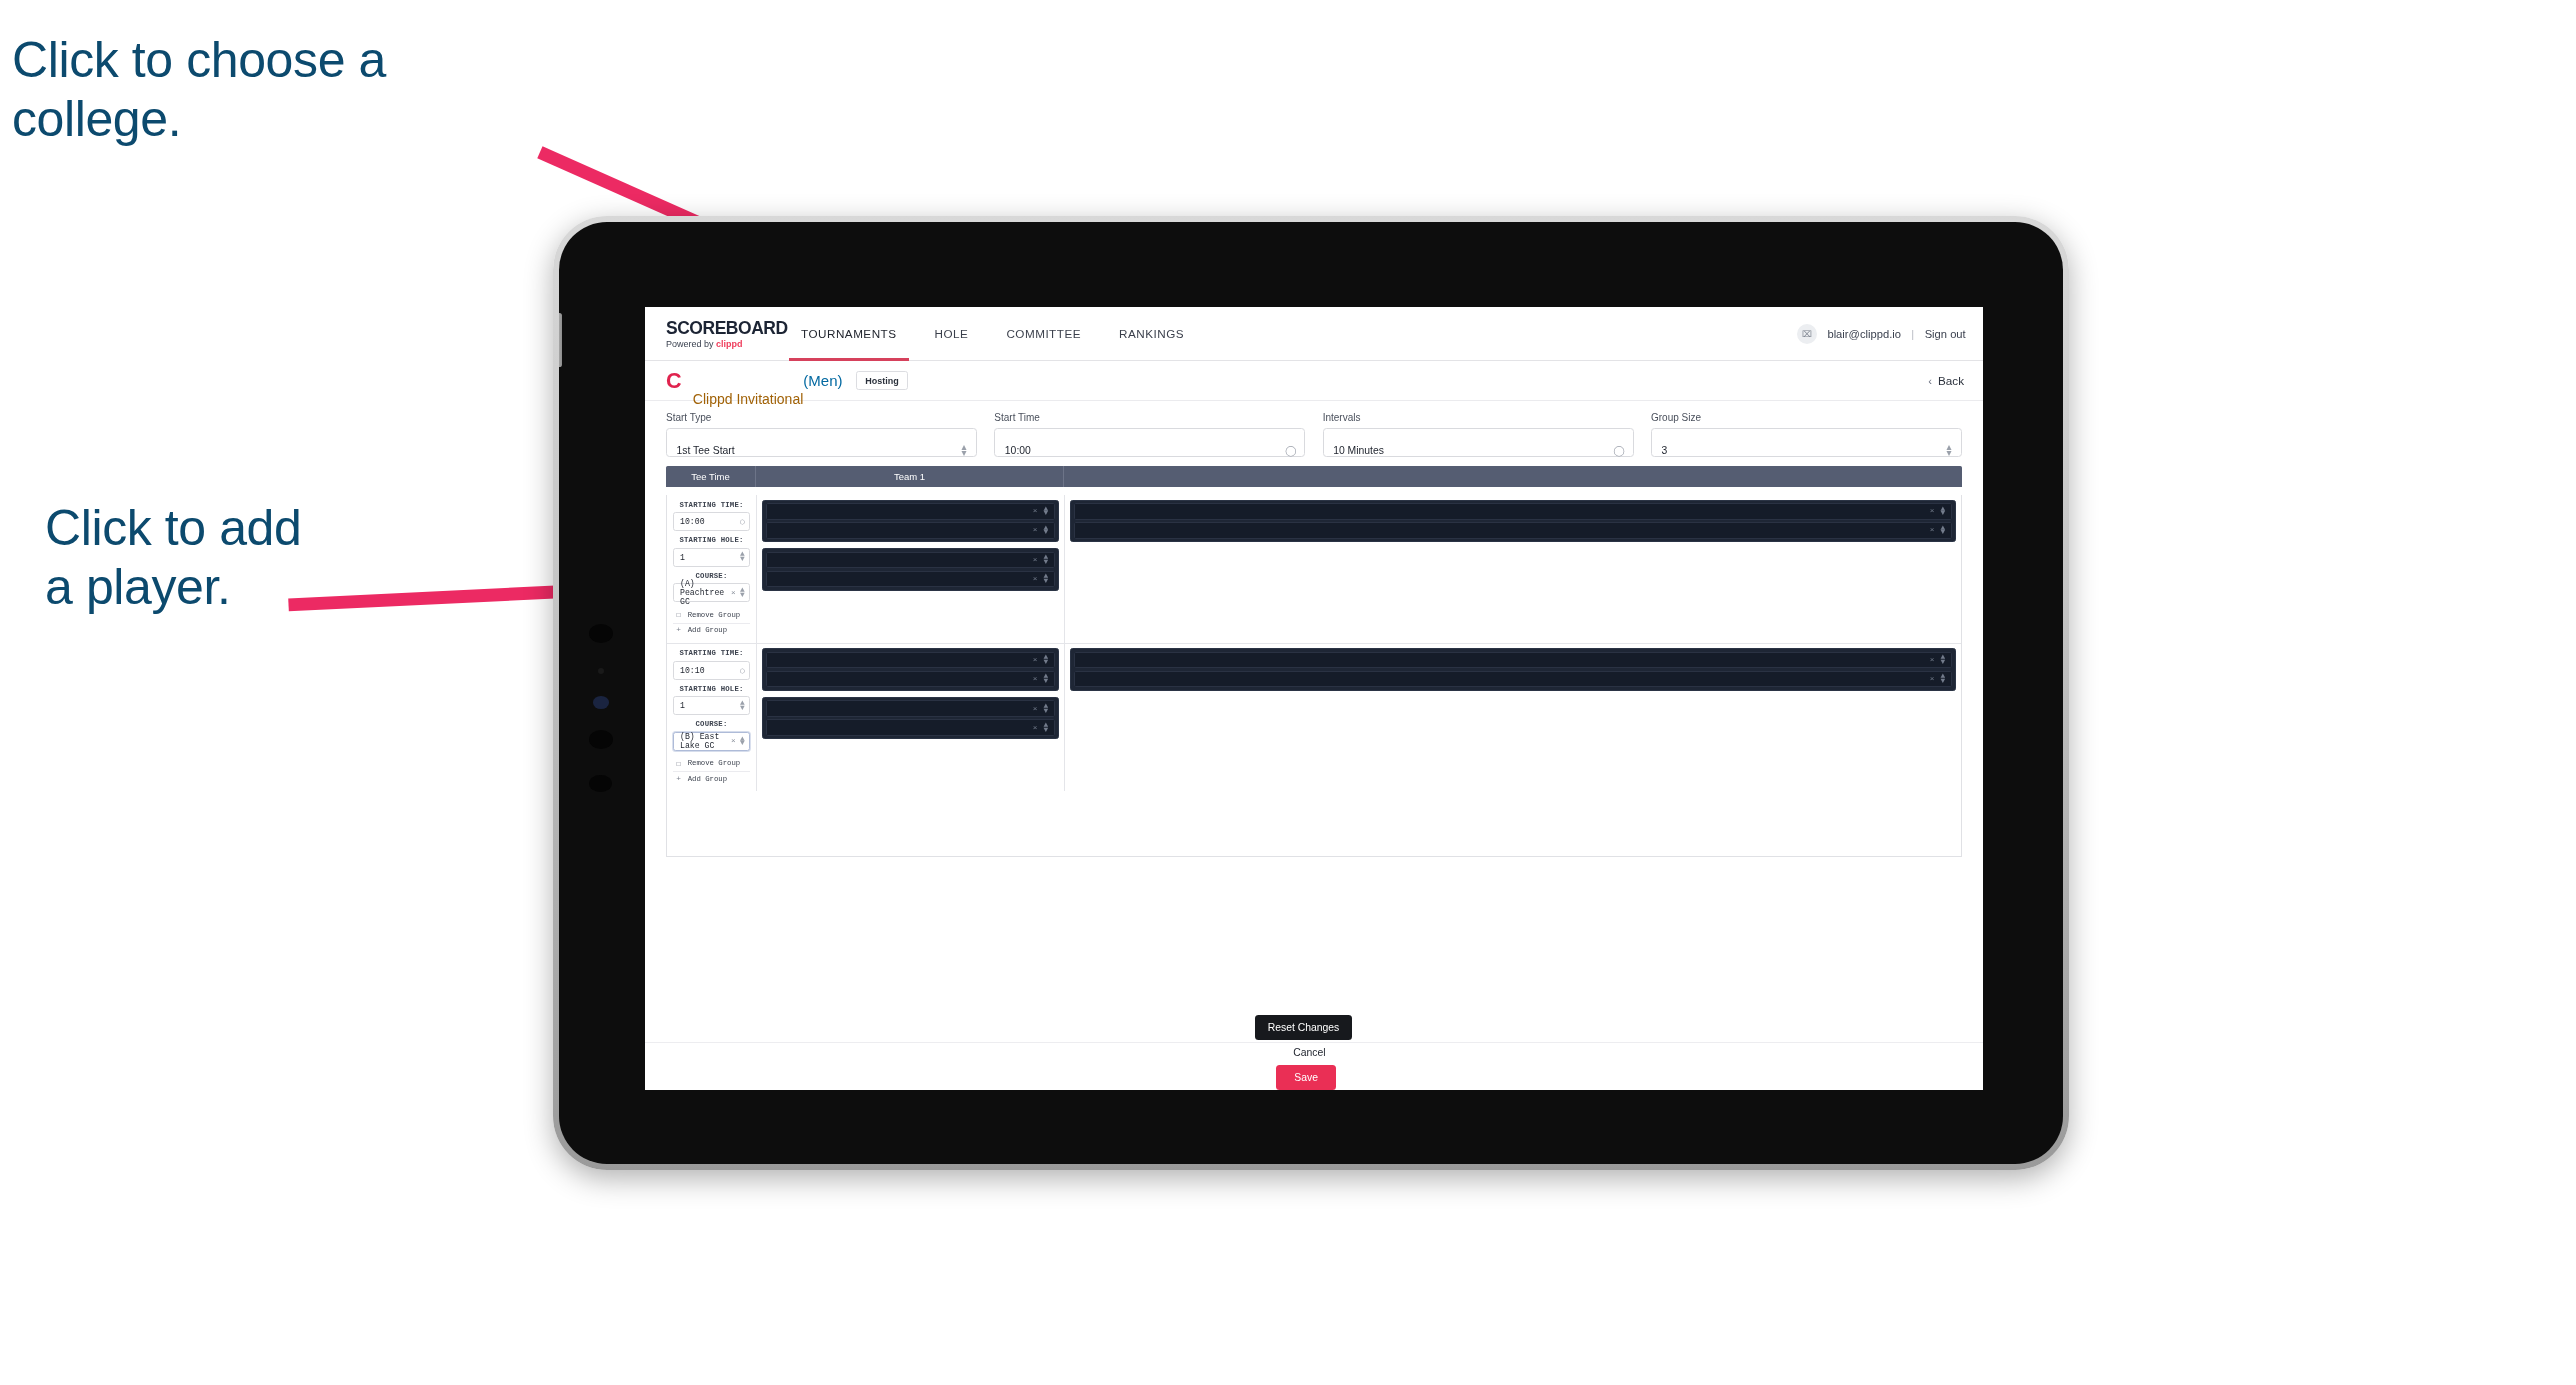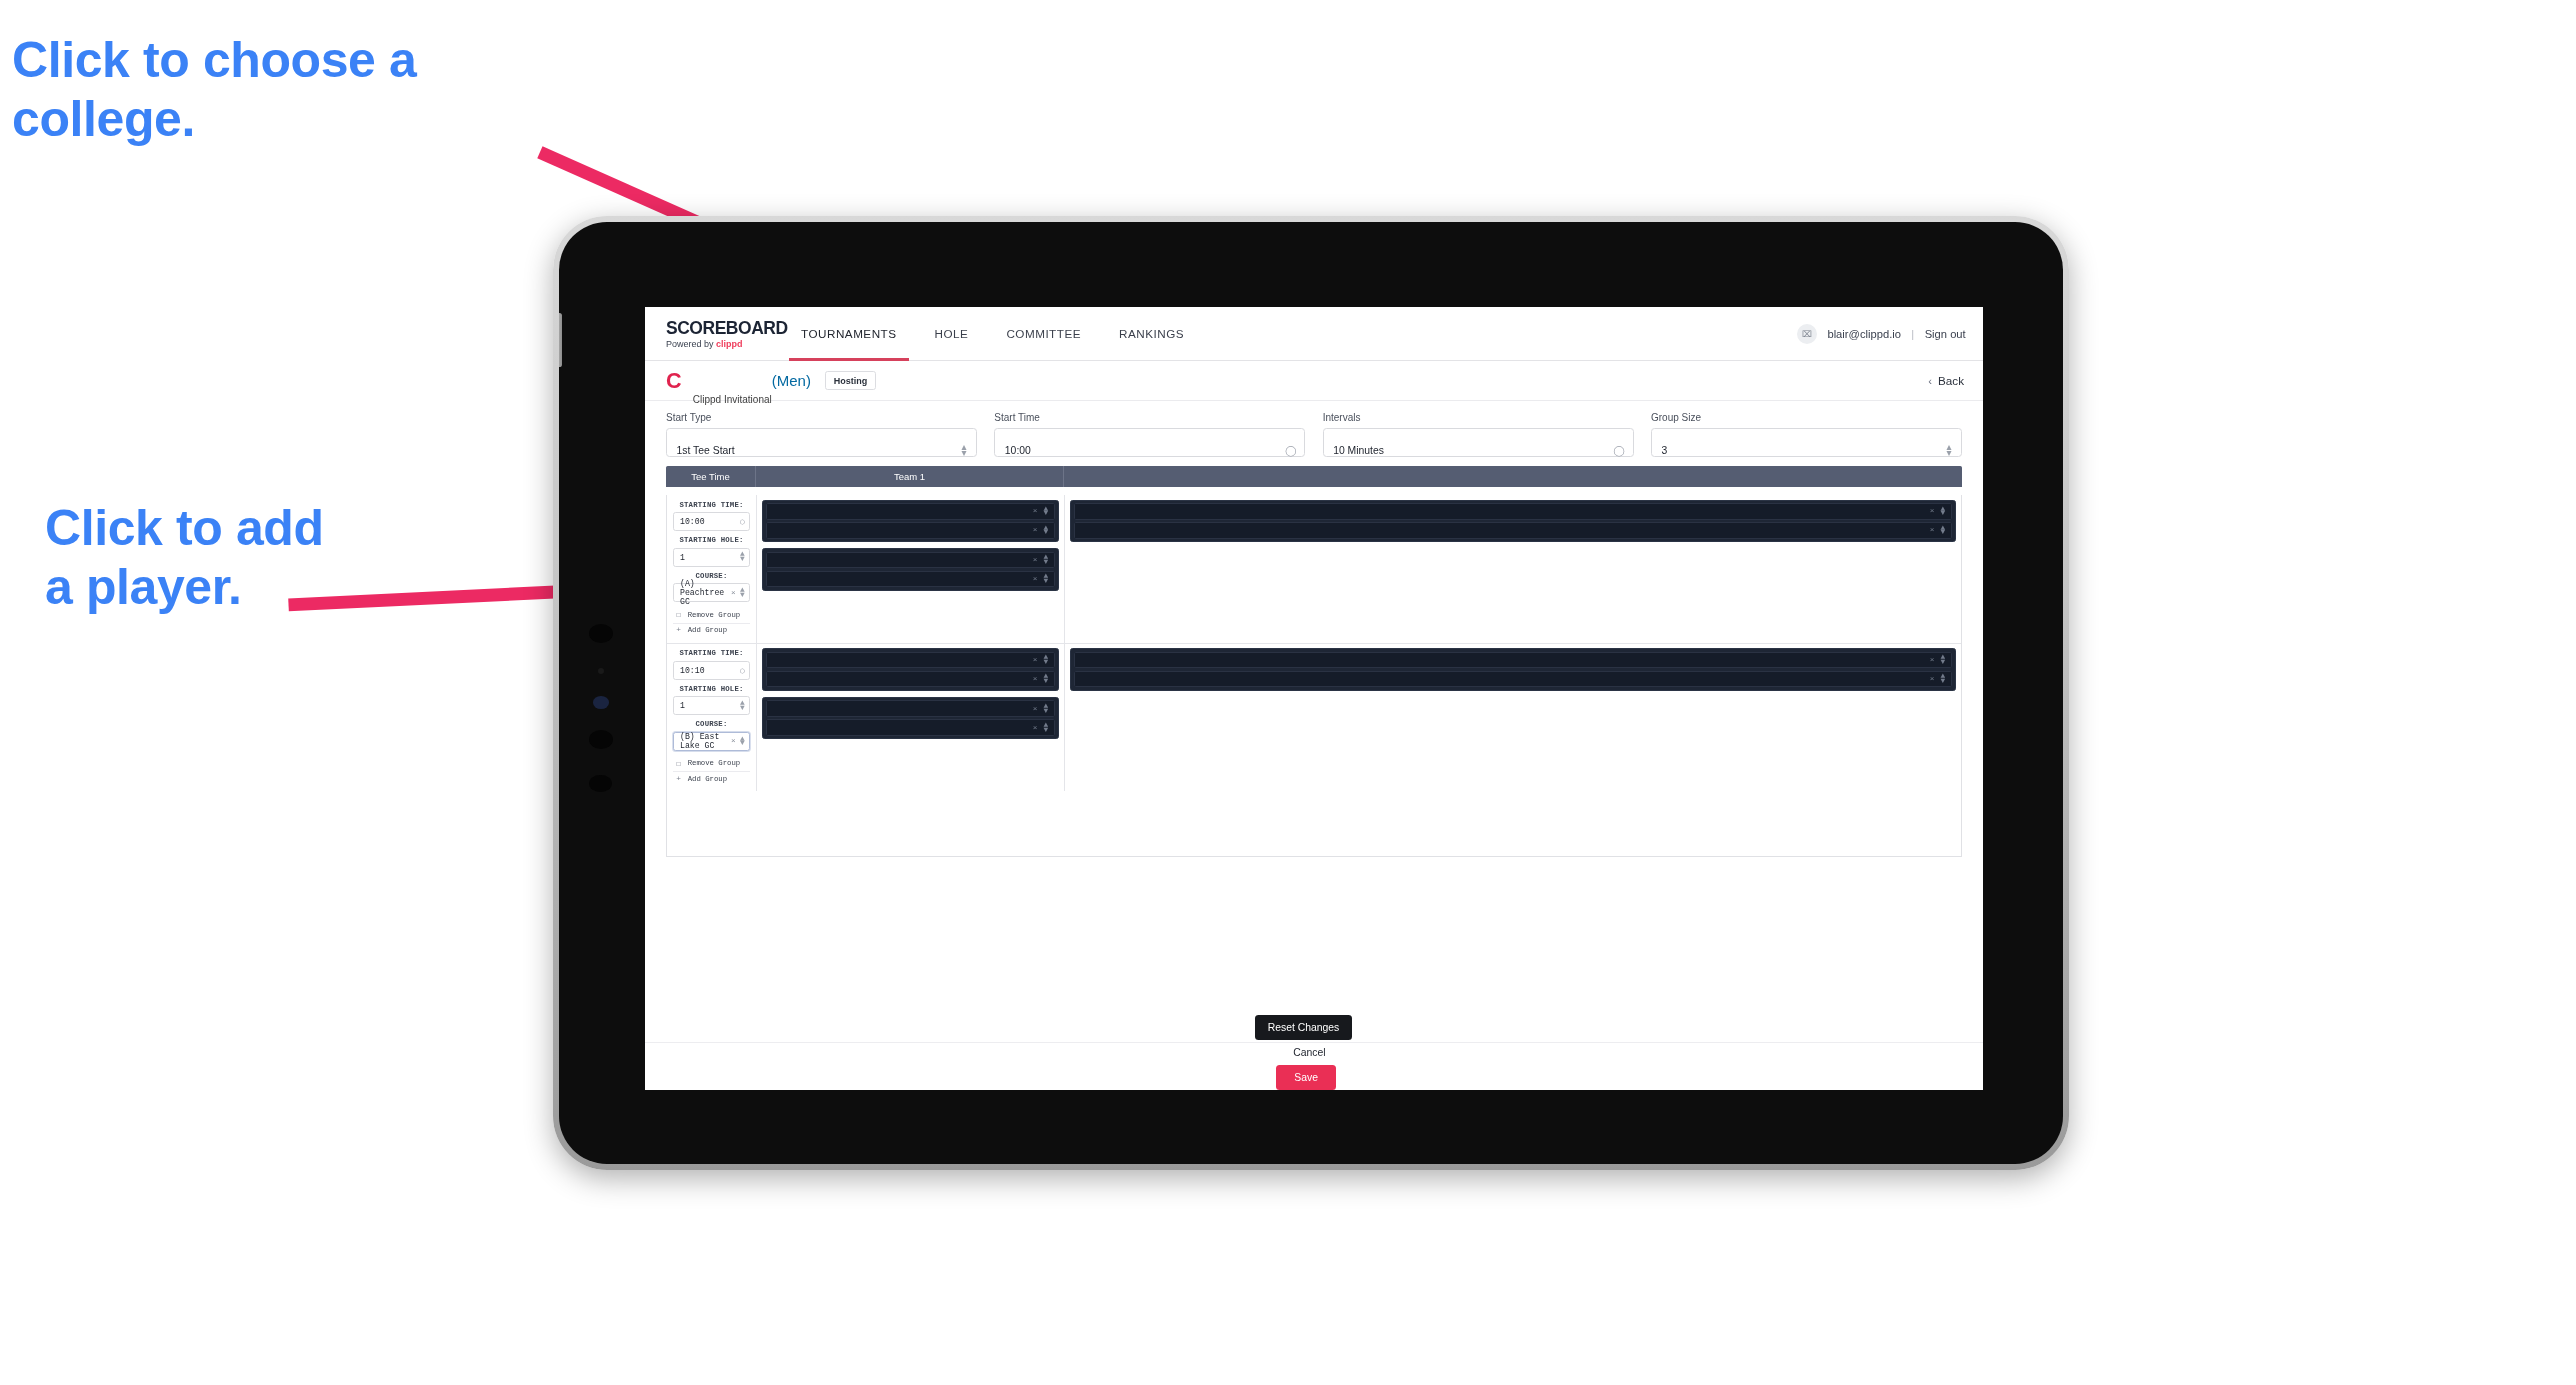--- a/index.html
+++ b/index.html
@@ -7,24 +7,24 @@
     width: 2576px; height: 1386px;
     background: #ffffff;
     font-family: "Liberation Sans", sans-serif;
     overflow: hidden;
   }
   #stage { position: relative; width: 2576px; height: 1386px; background: #fff; }
 
   
   .anno {
     position: absolute;
-    color: #3b82f6;
+    color: #0c4a6e;
     font-size: 50px;
     line-height: 1.18;
-    font-weight: 700;
+    font-weight: 400;
     letter-spacing: -0.4px;
     white-space: pre-line;
   }
   #anno-college { left: 12px; top: 31px; width: 536px; }
   #anno-player  { left: 21px; top: 499px; width: 484px; margin-left: 24px; }
 
   #arrow-layer {
     position: absolute; left: 0; top: 0;
     width: 2576px; height: 1386px;
     pointer-events: none;
@@ -136,21 +136,21 @@
     display: flex; align-items: center;
     padding: 0 19px 0 21px;
     border-bottom: 0.9px solid #ebebee;
     background: #fff;
   }
   #clogo {
     font-size: 21.6px; font-weight: 700; color: #e0234e;
     line-height: 1; margin-right: 11.2px;
     font-family: "Liberation Sans", sans-serif;
   }
-  #tourname { font-size: 10px; color: #404040; margin-top: 37px; }
+  #tourname { font-size: 14px; color: #a16207; margin-top: 37px; }
   #tourgender { font-size: 15px; color: #0369a1; margin-left: 0; }
   #hostbadge {
     margin-left: 14px;
     border: 0.9px solid #dcdde1;
     border-radius: 2.6px;
     padding: 3.5px 7.8px;
     font-size: 9px; font-weight: 700; color: #2b313c;
   }
   #backlink {
     margin-left: auto;

